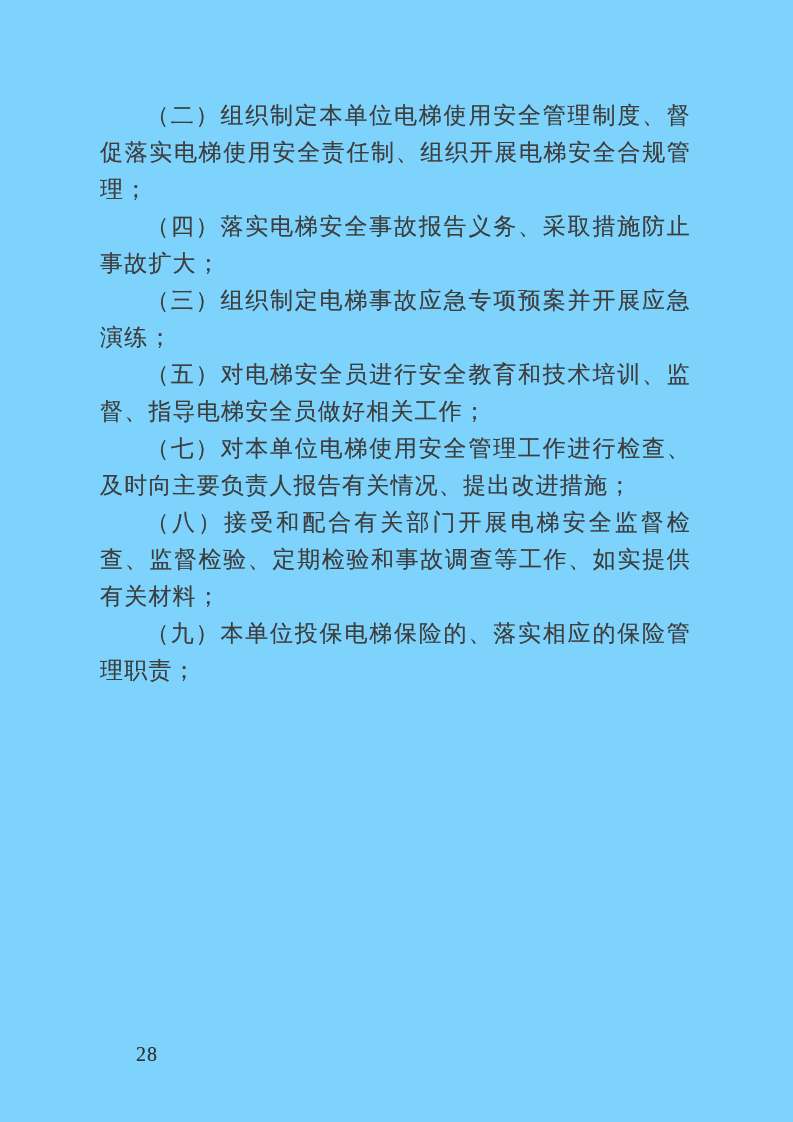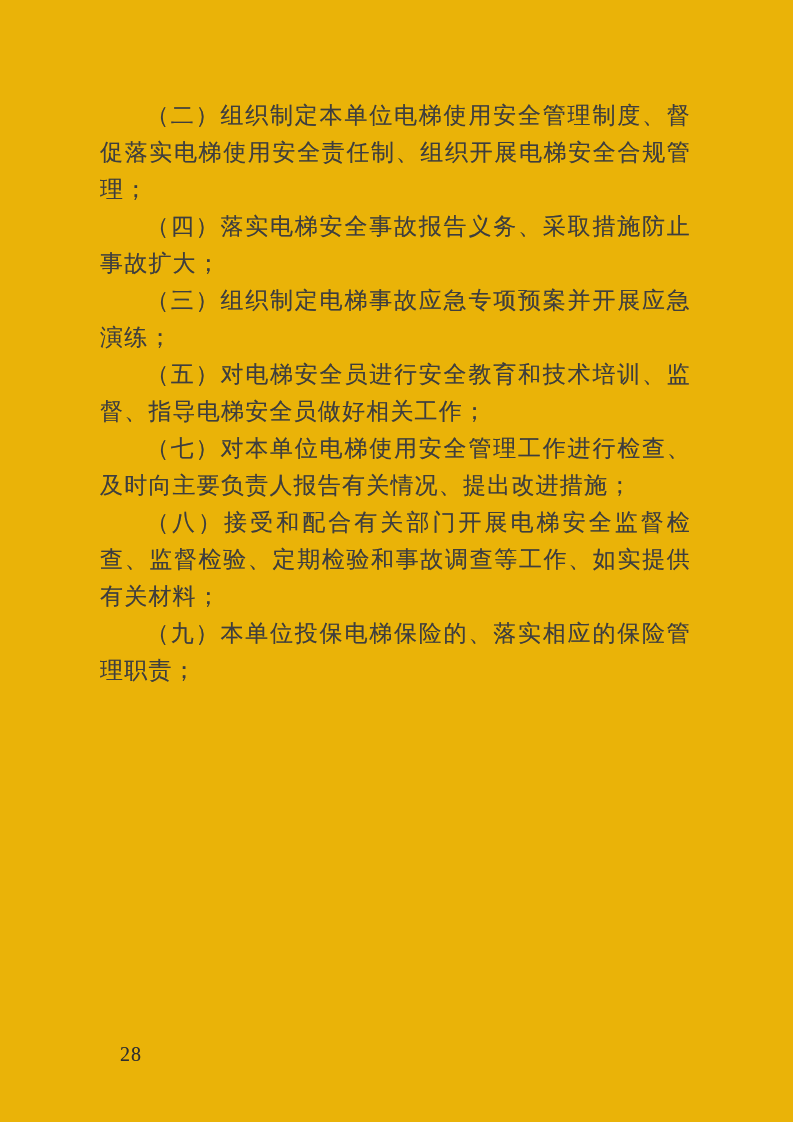--- a/index.html
+++ b/index.html
@@ -4,21 +4,21 @@
 <style>
   html, body {
     margin: 0;
     padding: 0;
     background: #ffffff;
   }
   .page {
     position: relative;
     width: 793px;
     height: 1122px;
-    background: #eab308;
+    background: #7dd3fc;
     overflow: hidden;
     font-family: "Liberation Serif", "DejaVu Serif", serif;
   }
   .content {
     position: absolute;
     left: 100px;
     top: 97px;
     width: 591px;
   }
   .para {
@@ -28,21 +28,21 @@
     line-height: 37px;
     letter-spacing: 1.2px;
     text-align: justify;
     text-indent: 2em;
     color: #3e3e3e;
     text-shadow: 0 0 0.6px rgba(70, 70, 70, 0.55);
     font-weight: 400;
   }
   .page-number {
     position: absolute;
-    left: 120px;
+    left: 136px;
     top: 1041px;
     font-size: 20px;
     line-height: 26px;
     color: #2f2f2f;
     letter-spacing: 1px;
     text-shadow: 0 0 0.5px rgba(60, 60, 60, 0.5);
   }
 </style>
 </head>
 <body>

